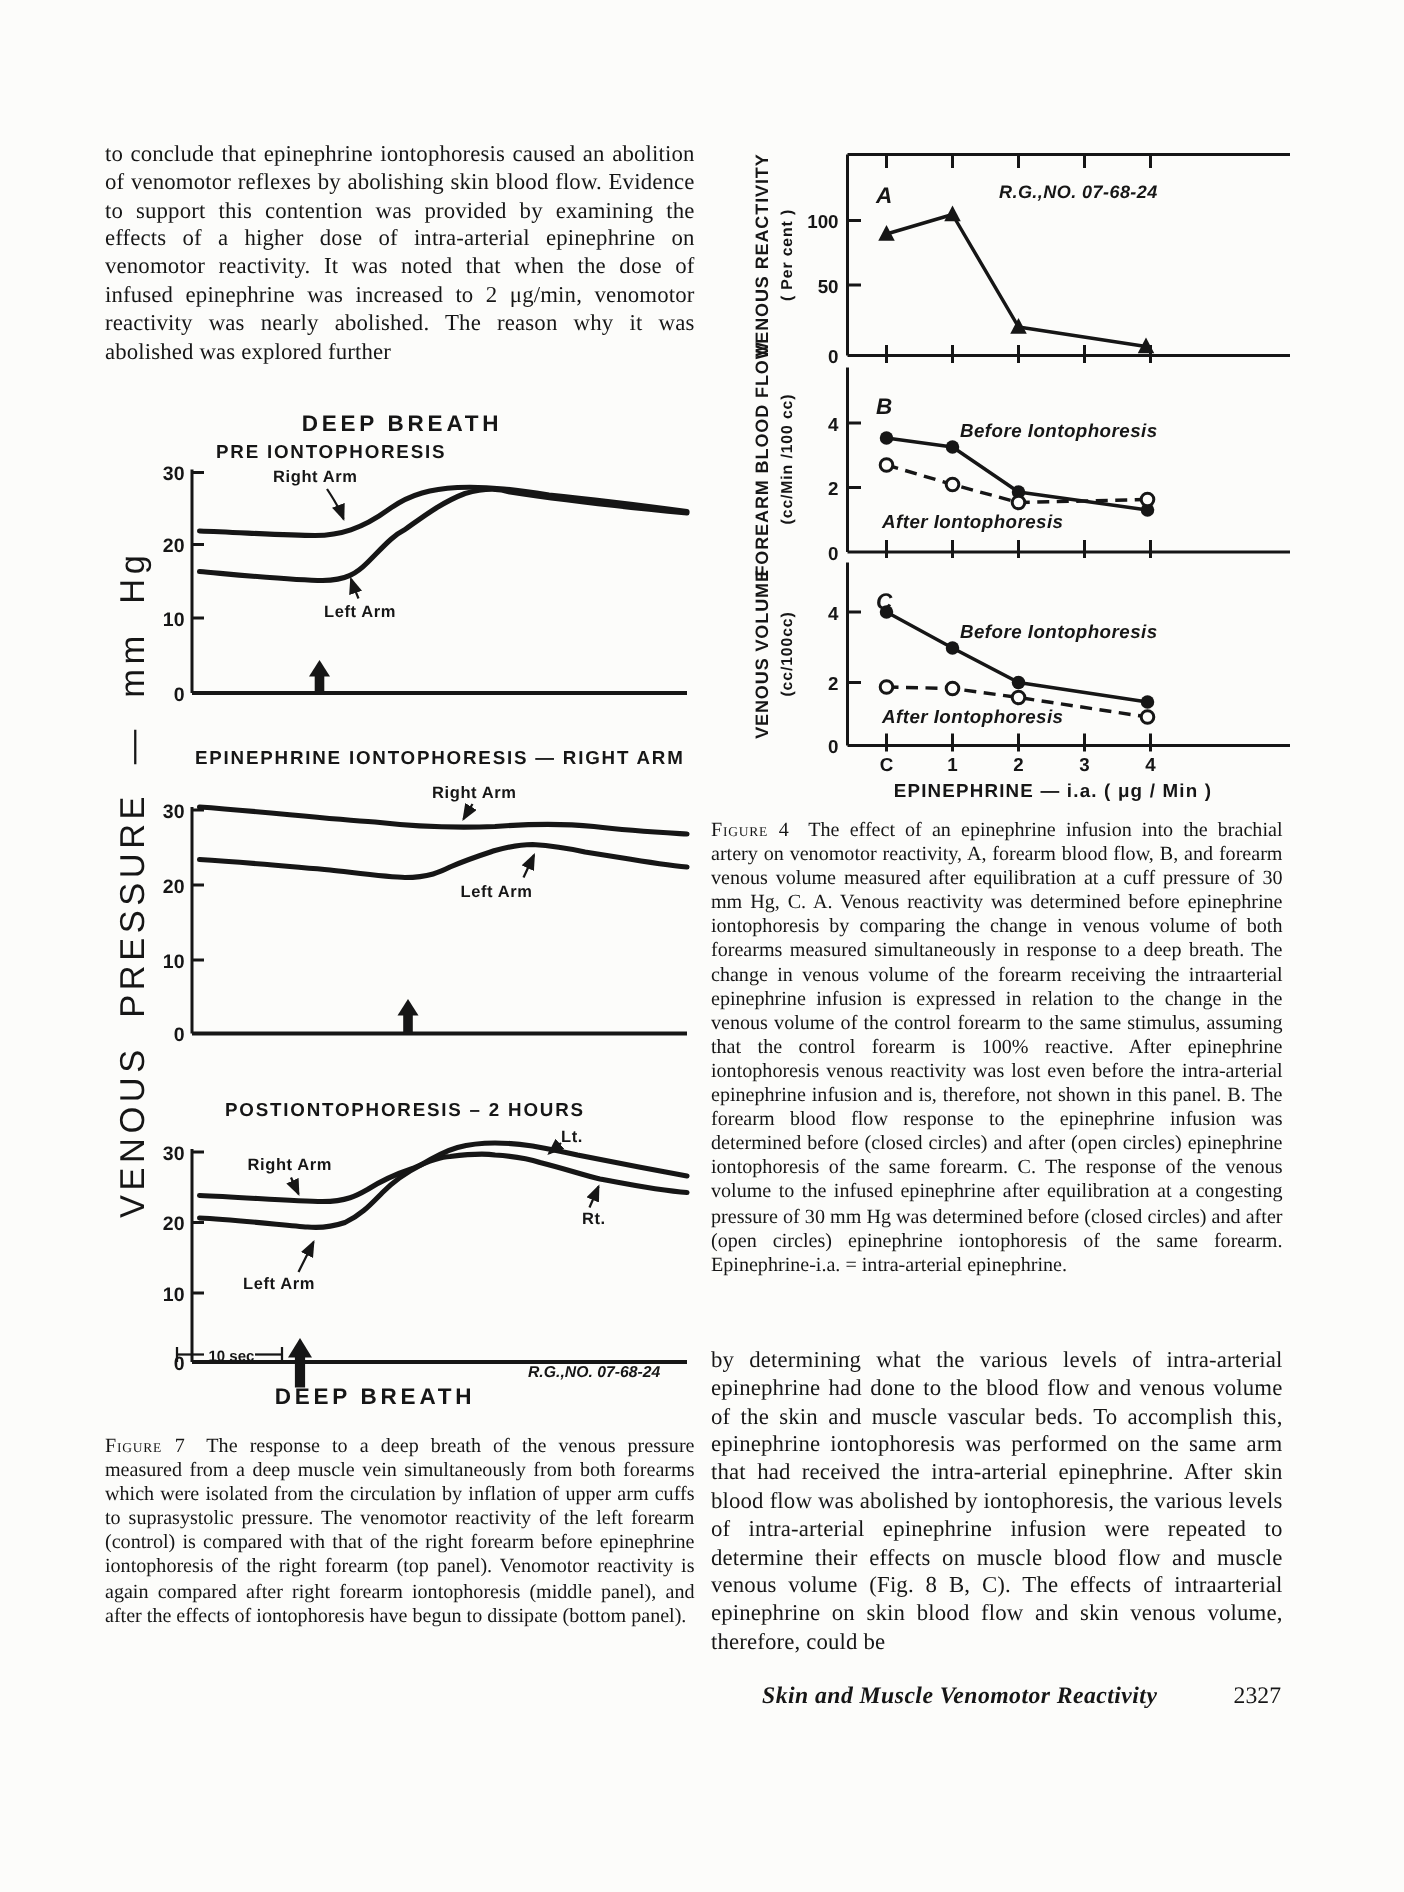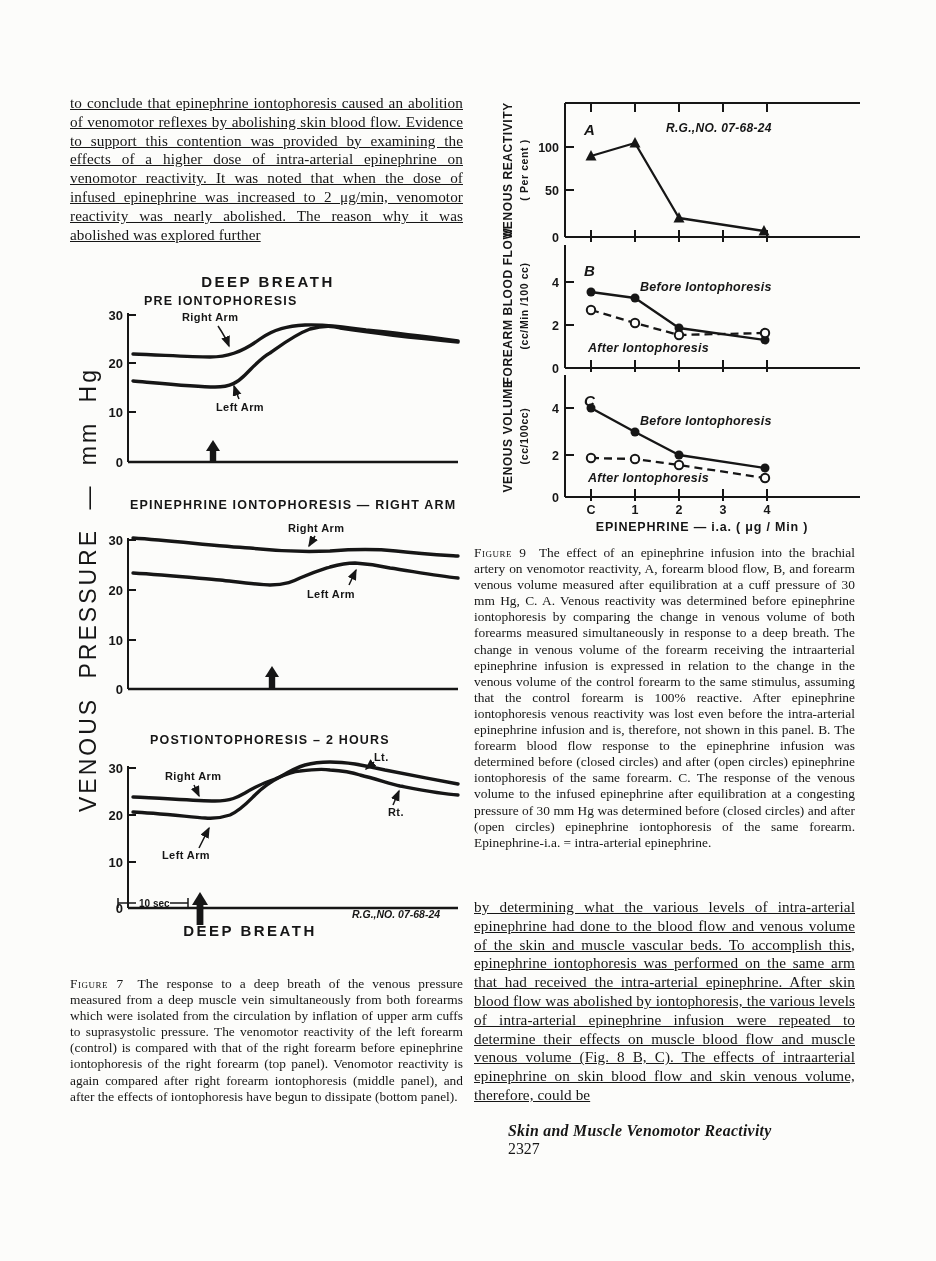--- a/index.html
+++ b/index.html
@@ -1,23 +1,23 @@
 <!DOCTYPE html>
 <html><head>
 <meta charset="utf-8">
 <style>
   html,body{margin:0;padding:0;background:#e8e8e4;}
   .page{position:relative;width:936px;height:1261px;background:#fcfcfa;color:#161616;
         font-family:"Liberation Serif", serif;overflow:hidden;}
   .body-text{position:absolute;text-align:justify;font-size:15.2px;line-height:18.8px;
-             margin:0;letter-spacing:0.1px;text-decoration:underline;}
+             margin:0;letter-spacing:0.1px;}
   .caption{position:absolute;text-align:justify;font-size:13.4px;line-height:16.1px;margin:0;}
   .sc{font-variant:small-caps;letter-spacing:0.5px;margin-right:6px;}
   .footer{position:absolute;left:474px;top:1122px;width:380px;display:flex;
-          justify-content:space-between;align-items:baseline;font-size:15.8px;flex-direction:column;}
+          justify-content:space-between;align-items:baseline;font-size:15.8px;}
   .footer-title{font-style:italic;font-weight:700;margin-left:34px;letter-spacing:0.3px;}
   .footer-page{font-weight:400;}
   svg{position:absolute;overflow:visible;}
   svg text{font-family:"Liberation Sans", sans-serif;fill:#161616;}
   .f7-big-title{font-size:15px;font-weight:600;letter-spacing:2.5px;}
   .f7-panel-title{font-size:12.5px;font-weight:600;letter-spacing:1.2px;}
   .f7-tick{font-size:13px;font-weight:600;}
   .f7-curve-label{font-size:11px;font-weight:600;letter-spacing:0.4px;}
   .f7-axis-label{font-size:23px;font-weight:500;letter-spacing:3px;word-spacing:9px;}
   .f7-record{font-size:10.5px;font-weight:700;font-style:italic;}
@@ -130,21 +130,21 @@
       <path class="ptr" d="M133,590 L143,570" marker-end="url(#ah)"></path>
       <text class="f7-curve-label" x="308" y="503">Lt.</text>
       <path class="ptr" d="M308,504 L300,511" marker-end="url(#ah)"></path>
       <text class="f7-curve-label" x="322" y="558">Rt.</text>
       <path class="ptr" d="M327,547 L333,533" marker-end="url(#ah)"></path>
       <text class="f7-record" x="286" y="660">R.G.,NO. 07-68-24</text>
       <text class="f7-big-title" x="184" y="678" text-anchor="middle">DEEP BREATH</text>
     </g>
   </svg>
 
-  <p class="caption" style="left:70px;top:976px;width:393px;">
+  <p class="caption" style="left:70px;top:956px;width:393px;">
     <span class="sc">Figure 7</span>
     <span>The response to a deep breath of the venous pressure measured from a deep muscle vein simultaneously from both forearms which were isolated from the circulation by inflation of upper arm cuffs to suprasystolic pressure. The venomotor reactivity of the left forearm (control) is compared with that of the right forearm before epinephrine iontophoresis of the right forearm (top panel). Venomotor reactivity is again compared after right forearm iontophoresis (middle panel), and after the effects of iontophoresis have begun to dissipate (bottom panel).</span>
   </p>
 
   <svg style="left:470px;top:90px;" width="420" height="450" viewBox="0 0 420 450">
 
     <g>
       <text class="f8-ylab" transform="translate(42,80) rotate(-90)" text-anchor="middle">VENOUS REACTIVITY</text>
       <text class="f8-ylab" transform="translate(58,80) rotate(-90)" text-anchor="middle" style="font-size:10.5px">( Per cent )</text>
       <path class="axis" d="M95,13 L390,13"></path>
@@ -248,21 +248,21 @@
         <text class="f8-tick" x="165" y="424" text-anchor="middle">1</text>
         <text class="f8-tick" x="209" y="424" text-anchor="middle">2</text>
         <text class="f8-tick" x="253" y="424" text-anchor="middle">3</text>
         <text class="f8-tick" x="297" y="424" text-anchor="middle">4</text>
       </g>
       <text class="f8-xlab" x="232" y="441" text-anchor="middle">EPINEPHRINE — i.a. ( μg / Min )</text>
     </g>
   </svg>
 
   <p class="caption" style="left:474px;top:545px;width:381px;">
-    <span class="sc">Figure 9</span>
+    <span class="sc">Figure 4</span>
     <span>The effect of an epinephrine infusion into the brachial artery on venomotor reactivity, A, forearm blood flow, B, and forearm venous volume measured after equilibration at a cuff pressure of 30 mm Hg, C. A. Venous reactivity was determined before epinephrine iontophoresis by comparing the change in venous volume of both forearms measured simultaneously in response to a deep breath. The change in venous volume of the forearm receiving the intraarterial epinephrine infusion is expressed in relation to the change in the venous volume of the control forearm to the same stimulus, assuming that the control forearm is 100% reactive. After epinephrine iontophoresis venous reactivity was lost even before the intra-arterial epinephrine infusion and is, therefore, not shown in this panel. B. The forearm blood flow response to the epinephrine infusion was determined before (closed circles) and after (open circles) epinephrine iontophoresis of the same forearm. C. The response of the venous volume to the infused epinephrine after equilibration at a congesting pressure of 30 mm Hg was determined before (closed circles) and after (open circles) epinephrine iontophoresis of the same forearm. Epinephrine-i.a. = intra-arterial epinephrine.</span>
   </p>
 
   <p class="body-text" style="left:474px;top:898px;width:381px;">by determining what the various levels of intra-arterial epinephrine had done to the blood flow and venous volume of the skin and muscle vascular beds. To accomplish this, epinephrine iontophoresis was performed on the same arm that had received the intra-arterial epinephrine. After skin blood flow was abolished by iontophoresis, the various levels of intra-arterial epinephrine infusion were repeated to determine their effects on muscle blood flow and muscle venous volume (Fig. 8 B, C). The effects of intraarterial epinephrine on skin blood flow and skin venous volume, therefore, could be</p>
 
   <div class="footer">
     <span class="footer-title">Skin and Muscle Venomotor Reactivity</span>
     <span class="footer-page">2327</span>
   </div>
 

